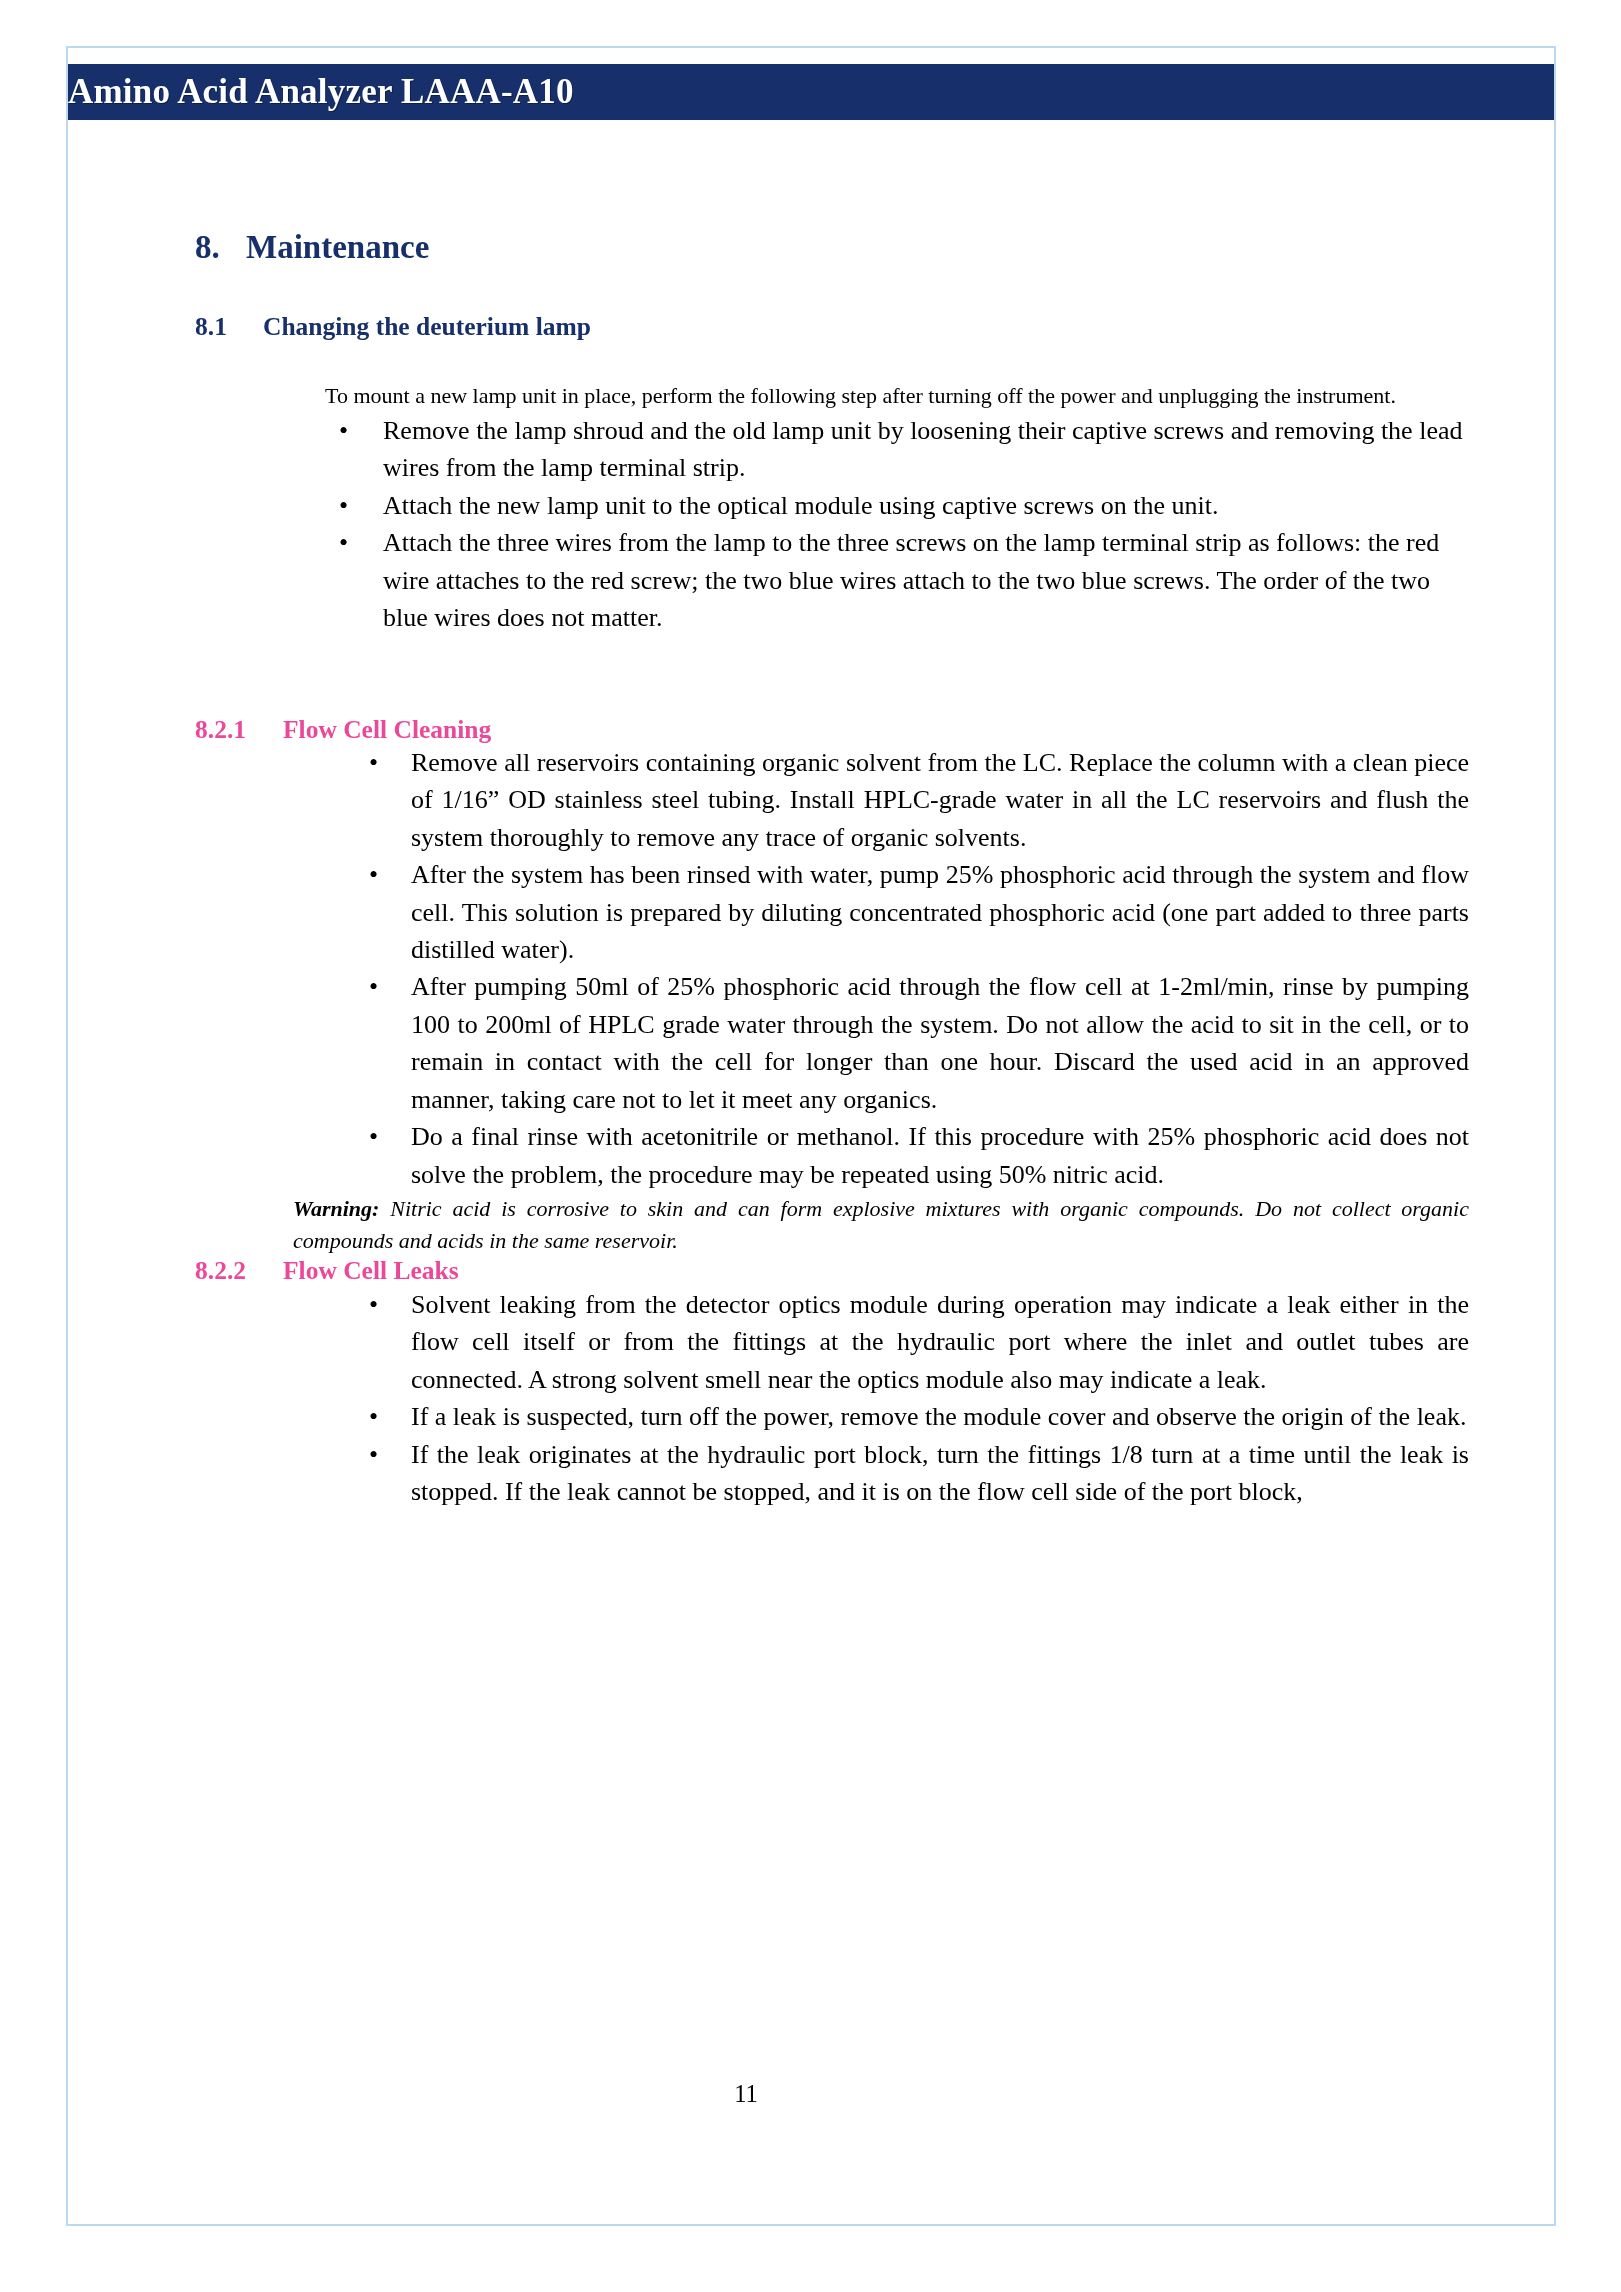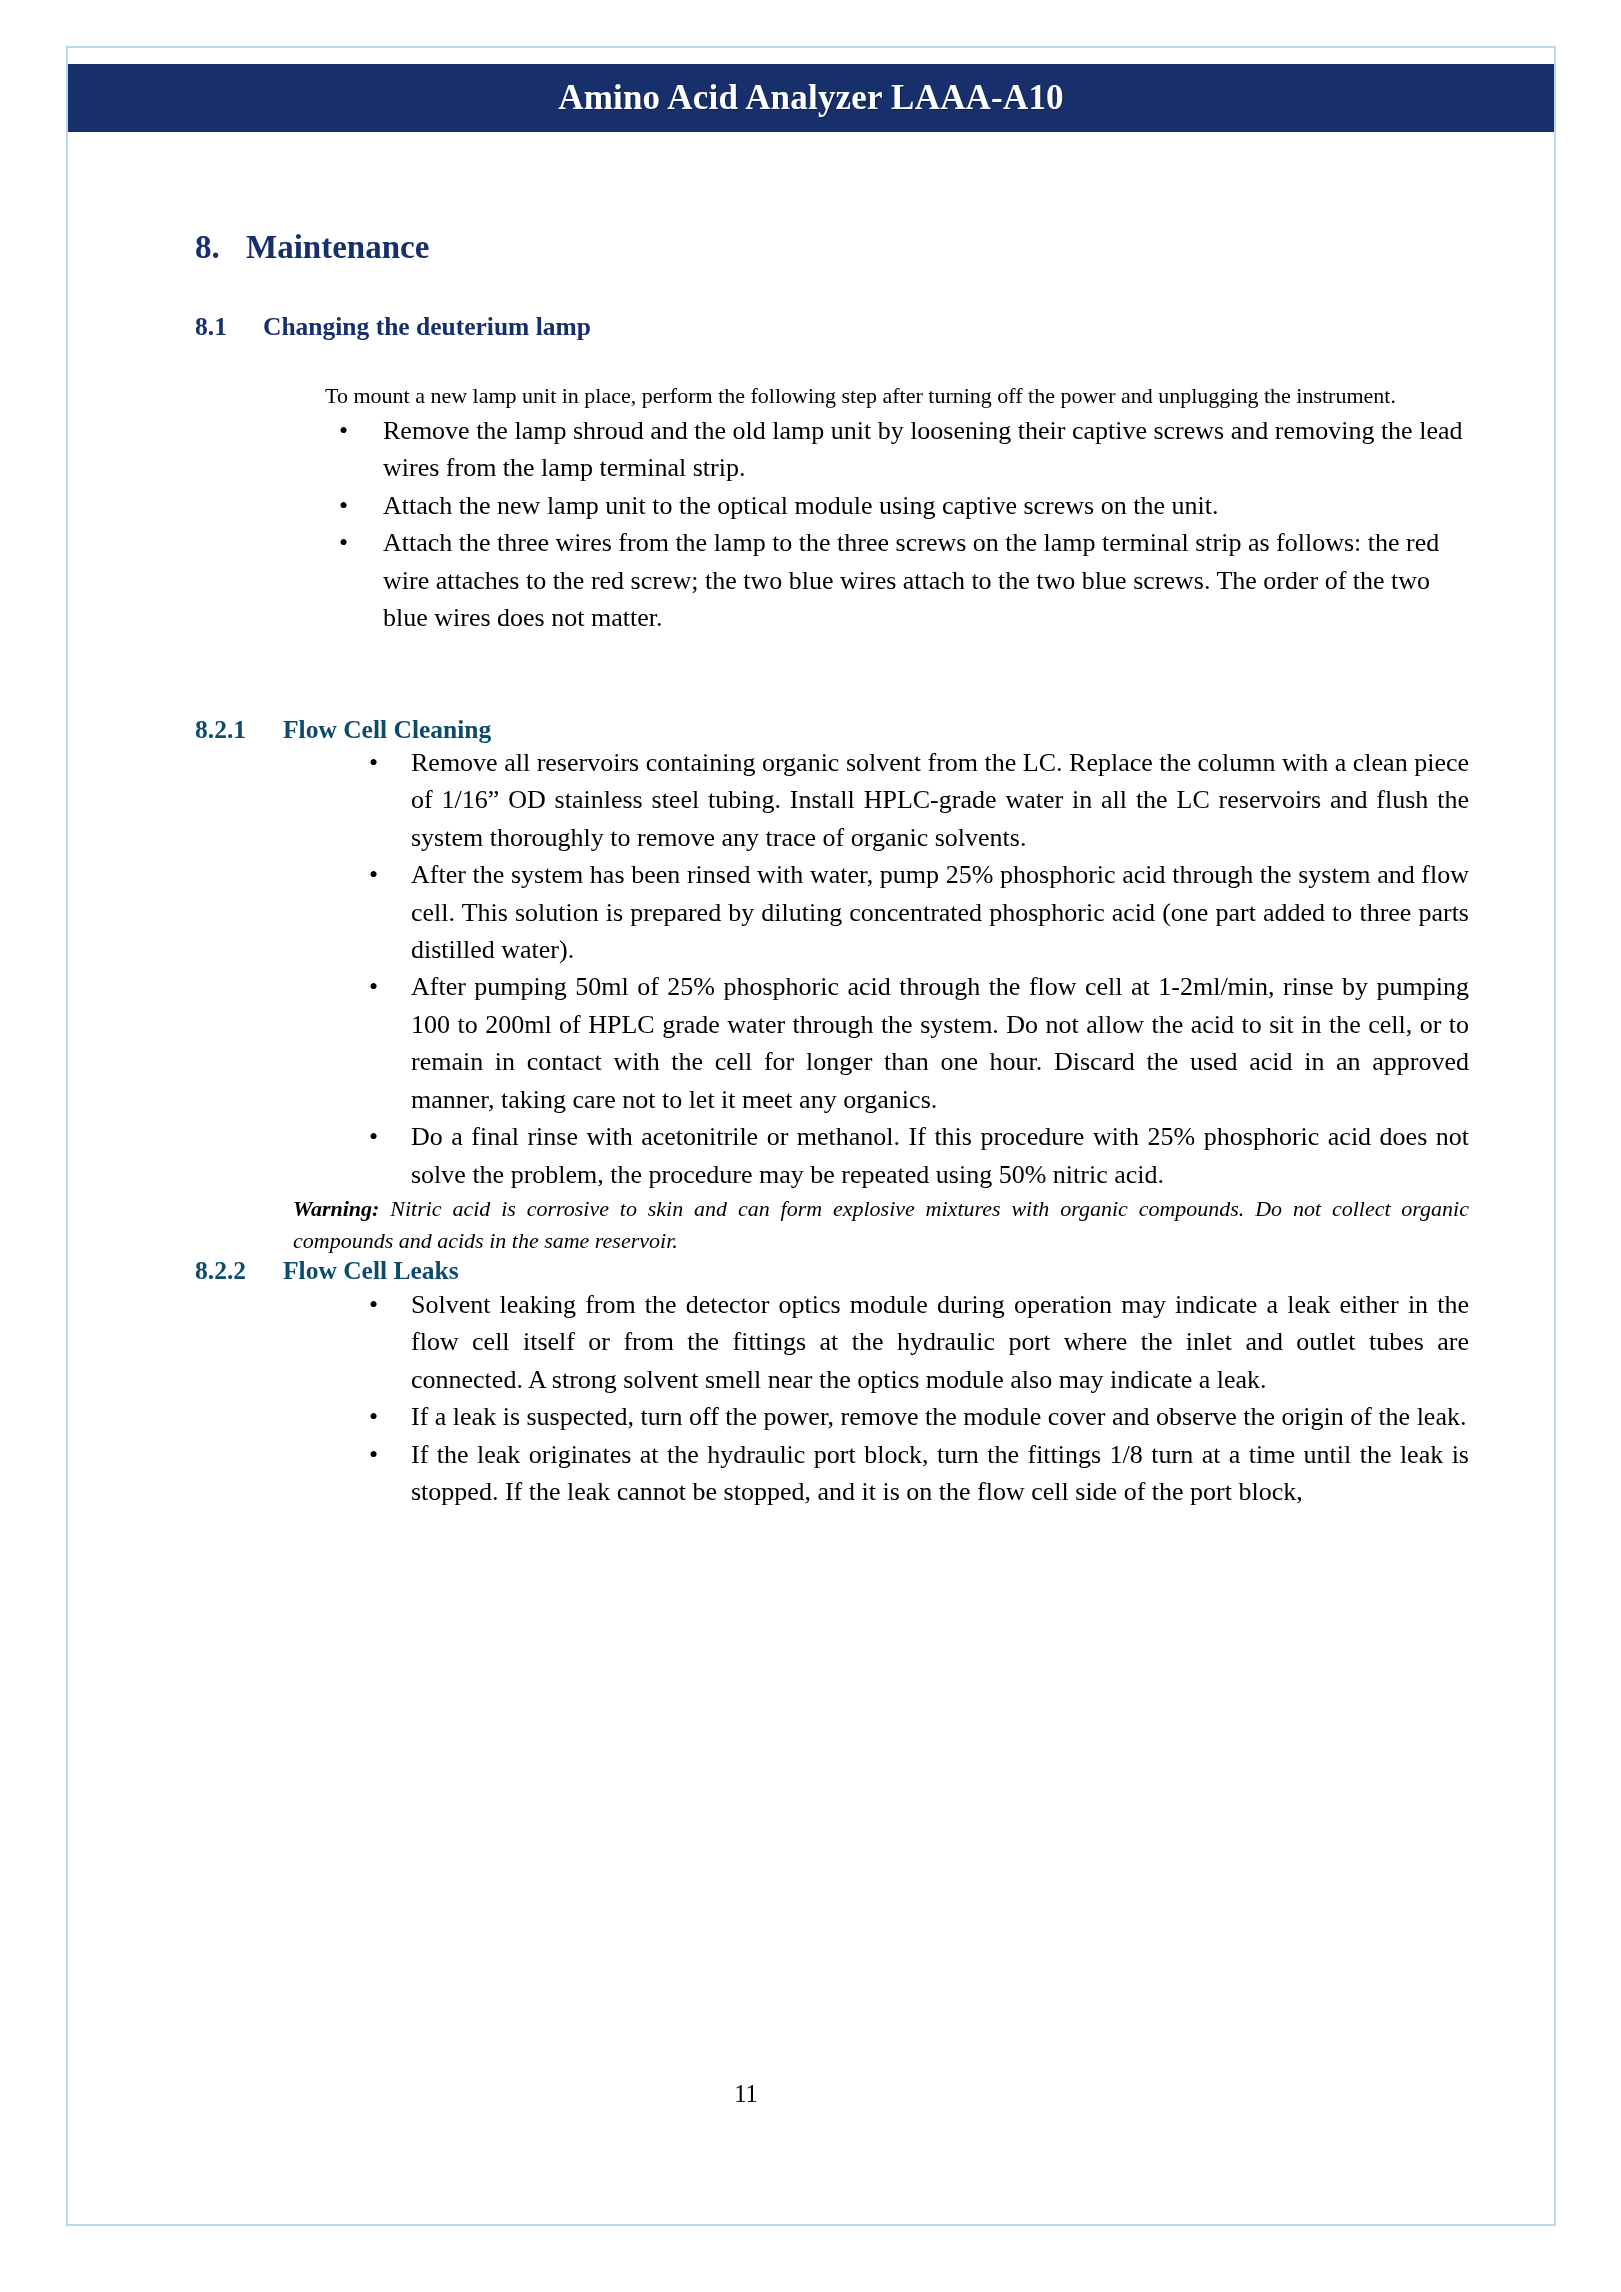--- a/index.html
+++ b/index.html
@@ -27,25 +27,24 @@
     box-sizing: border-box;
     background: #ffffff;
   }
 
   
   .banner {
     position: absolute;
     left: 0px;
     top: 15.7px;
     width: 1486px;
-    height: 68px;
+    height: 56px;
     background: #17306b;
     display: flex;
     align-items: center;
-    justify-content: center;
   }
   .banner-title {
     color: #ffffff;
     font-size: 35px;
     font-weight: bold;
     letter-spacing: 0.2px;
     line-height: 1;
     text-shadow: 1px 1px 0 rgba(0,0,0,0.35);
     font-family: "Liberation Serif", "DejaVu Serif", serif;
   }
@@ -76,21 +75,21 @@
     font-weight: bold;
     margin: 0;
     padding: 0;
     line-height: 1.15;
     display: flex;
     gap: 12px;
   }
   h2.h-sub .num { width: 56px; flex: 0 0 56px; }
 
   h3.h-subsub {
-    color: #0c4a6e;
+    color: #ec4899;
     font-size: 25.5px;
     font-weight: bold;
     margin: 0;
     padding: 0;
     line-height: 1.15;
     display: flex;
   }
   h3.h-subsub .num { width: 88px; flex: 0 0 88px; }
 
   

